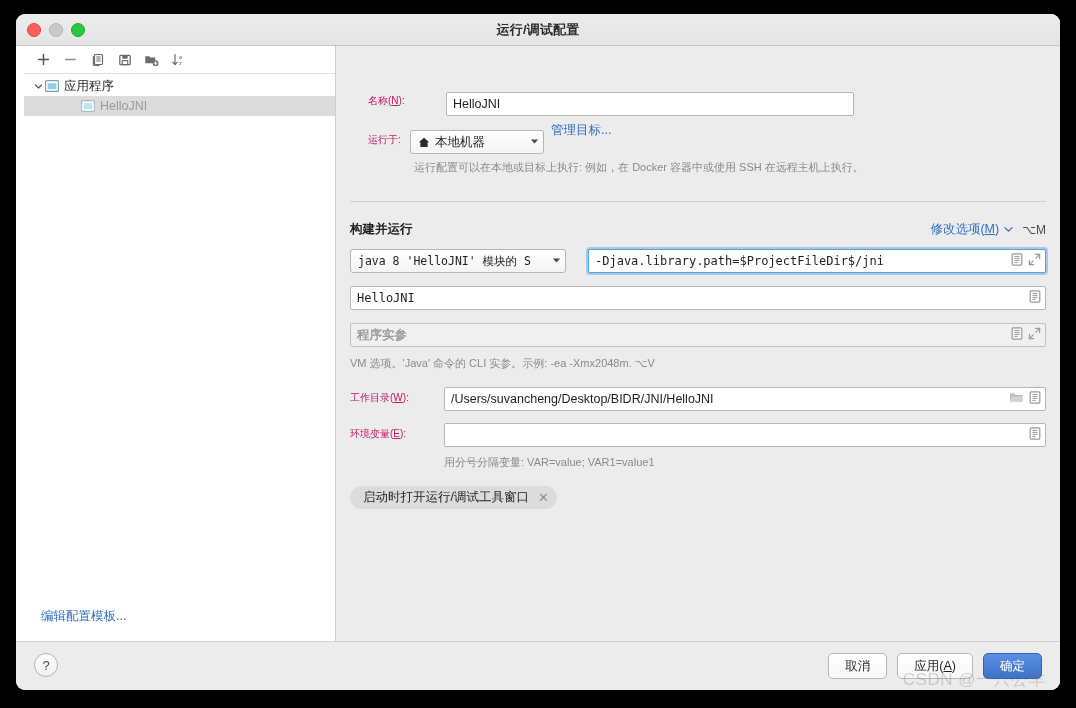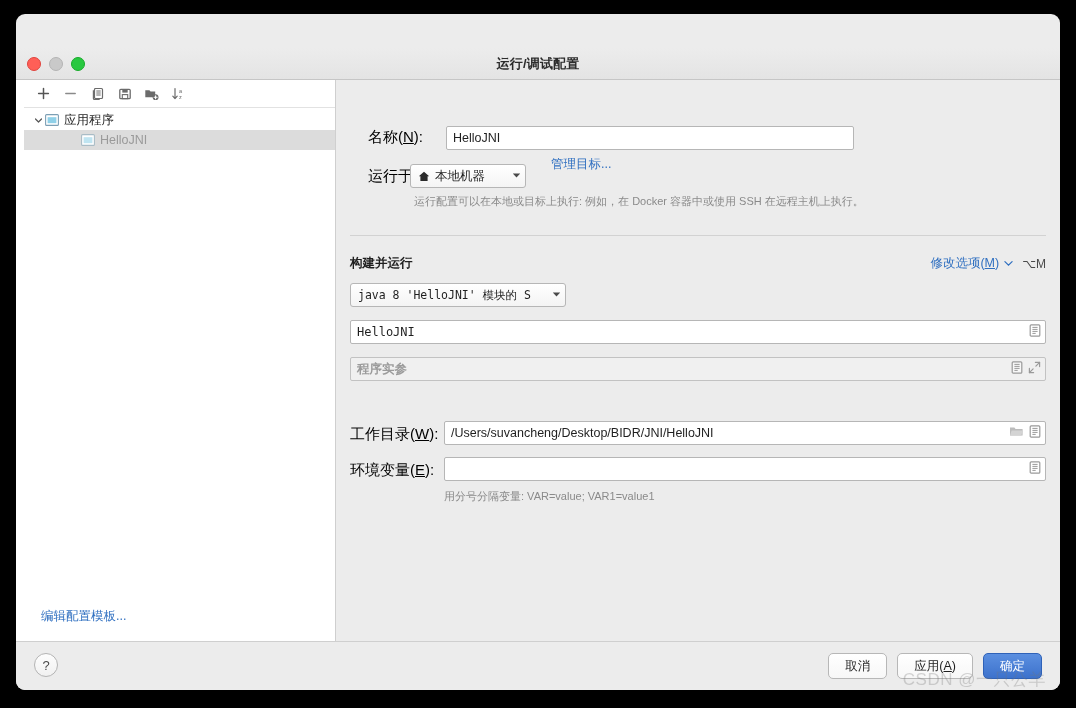--- a/index.html
+++ b/index.html
@@ -27,21 +27,20 @@
     flex-direction: column;
   }
 
   
   #titlebar {
     height: 31px;
     background: linear-gradient(180deg,#ececec 0%,#e4e4e4 100%);
     border-bottom: 1px solid #c6c6c6;
     position: relative;
     flex: 0 0 auto;
-    margin-top: 34px;
   }
   .traffic {
     position: absolute;
     top: 9px;
     left: 11px;
     display: flex;
     gap: 8px;
   }
   .tl {
     width: 12px; height: 12px;
@@ -143,22 +142,22 @@
     padding: 0;
     min-width: 0;
   }
 
   .row {
     display: flex;
     align-items: center;
     position: absolute;
   }
   .flabel {
-    font-size: 15px;
-    color: #000000;
+    font-size: 10px;
+    color: #be185d;
     white-space: nowrap;
   }
   .flabel u { text-decoration: underline; }
 
   .tfield {
     background: #ffffff;
     border: 1px solid #b6b6b6;
     border-radius: 2px;
     height: 24px;
     box-sizing: border-box;
@@ -403,21 +402,21 @@
       <div class="row" style="left:32px; top:48px;">
         <span class="flabel">名称(<u>N</u>):</span>
       </div>
       <div class="tfield" style="left:110px; top:46px; width:408px;">
         <span>HelloJNI</span>
       </div>
 
       <div class="row" style="left:32px; top:87px;">
         <span class="flabel">运行于:</span>
       </div>
-      <div class="combo" style="position:absolute; left:74px; top:84px; width:116px;">
+      <div class="combo" style="position:absolute; left:74px; top:84px; width:134px;">
         <span style="display:flex;align-items:center;margin-right:5px;">
           <svg width="12" height="11" viewBox="0 0 12 11">
             <path d="M6 0.8L11.2 5.3H9.6V10H2.4V5.3H0.8z" fill="#2b2b2b"></path>
           </svg>
         </span>
         <span>本地机器</span>
         <span class="caret">
           <svg width="9" height="7" viewBox="0 0 9 7">
               <path d="M0.8 1.5L4.5 5.4 8.2 1.5z" fill="#4a4a4a"></path>
             </svg>
@@ -443,53 +442,73 @@
 
       <div class="combo mono" style="position:absolute; left:14px; top:203px; width:216px;">
         <span style="overflow:hidden;text-overflow:clip;">java 8 'HelloJNI' 模块的 S</span>
         <span class="caret">
           <svg width="9" height="7" viewBox="0 0 9 7">
               <path d="M0.8 1.5L4.5 5.4 8.2 1.5z" fill="#4a4a4a"></path>
             </svg>
         </span>
       </div>
 
-
-      <div class="tfield mono" style="position:absolute; left:14px; top:240px; right:14px;">
-        <span>HelloJNI</span>
+      <div class="tfield mono focused" style="position:absolute; left:252px; top:203px; right:14px;">
+        <span>-Djava.library.path=$ProjectFileDir$/jni</span>
         <span class="fieldicons">
           <span>
             <svg width="12" height="13" viewBox="0 0 12 13">
               <rect x="1.2" y="0.8" width="9.6" height="11.4" rx="1" fill="#fff" stroke="#9a9a9a" stroke-width="1.2"></rect>
-              <path d="M3.4 3.4h5.2M3.4 5.4h5.2M3.4 7.4h5.2M3.4 9.4h3.3" stroke="#9a9a9a" stroke-width="1"></path>
-            </svg>
-          </span>
-        </span>
-      </div>
-
-      <div class="tfield" style="position:absolute; left:14px; top:277px; right:14px; background:#f0f0f0; border-color:#c2c2c2;">
-        <span class="ph">程序实参</span>
-        <span class="fieldicons">
-          <span>
-            <svg width="12" height="13" viewBox="0 0 12 13">
-              <rect x="1.2" y="0.8" width="9.6" height="11.4" rx="1" fill="#f7f7f7" stroke="#9a9a9a" stroke-width="1.2"></rect>
               <path d="M3.4 3.4h5.2M3.4 5.4h5.2M3.4 7.4h5.2M3.4 9.4h3.3" stroke="#9a9a9a" stroke-width="1"></path>
             </svg>
           </span>
           <span>
             <svg width="13" height="13" viewBox="0 0 13 13">
               <path d="M7.4 1.4h4.2v4.2" fill="none" stroke="#9a9a9a" stroke-width="1.2" stroke-linecap="round" stroke-linejoin="round"></path>
               <path d="M11.6 1.4L7.9 5.1" stroke="#9a9a9a" stroke-width="1.2" stroke-linecap="round"></path>
               <path d="M5.6 11.6H1.4V7.4" fill="none" stroke="#9a9a9a" stroke-width="1.2" stroke-linecap="round" stroke-linejoin="round"></path>
               <path d="M1.4 11.6L5.1 7.9" stroke="#9a9a9a" stroke-width="1.2" stroke-linecap="round"></path>
             </svg>
           </span>
         </span>
       </div>
 
+      <div class="tfield mono" style="position:absolute; left:14px; top:240px; right:14px;">
+        <span>HelloJNI</span>
+        <span class="fieldicons">
+          <span>
+            <svg width="12" height="13" viewBox="0 0 12 13">
+              <rect x="1.2" y="0.8" width="9.6" height="11.4" rx="1" fill="#fff" stroke="#9a9a9a" stroke-width="1.2"></rect>
+              <path d="M3.4 3.4h5.2M3.4 5.4h5.2M3.4 7.4h5.2M3.4 9.4h3.3" stroke="#9a9a9a" stroke-width="1"></path>
+            </svg>
+          </span>
+        </span>
+      </div>
+
+      <div class="tfield" style="position:absolute; left:14px; top:277px; right:14px; background:#f0f0f0; border-color:#c2c2c2;">
+        <span class="ph">程序实参</span>
+        <span class="fieldicons">
+          <span>
+            <svg width="12" height="13" viewBox="0 0 12 13">
+              <rect x="1.2" y="0.8" width="9.6" height="11.4" rx="1" fill="#f7f7f7" stroke="#9a9a9a" stroke-width="1.2"></rect>
+              <path d="M3.4 3.4h5.2M3.4 5.4h5.2M3.4 7.4h5.2M3.4 9.4h3.3" stroke="#9a9a9a" stroke-width="1"></path>
+            </svg>
+          </span>
+          <span>
+            <svg width="13" height="13" viewBox="0 0 13 13">
+              <path d="M7.4 1.4h4.2v4.2" fill="none" stroke="#9a9a9a" stroke-width="1.2" stroke-linecap="round" stroke-linejoin="round"></path>
+              <path d="M11.6 1.4L7.9 5.1" stroke="#9a9a9a" stroke-width="1.2" stroke-linecap="round"></path>
+              <path d="M5.6 11.6H1.4V7.4" fill="none" stroke="#9a9a9a" stroke-width="1.2" stroke-linecap="round" stroke-linejoin="round"></path>
+              <path d="M1.4 11.6L5.1 7.9" stroke="#9a9a9a" stroke-width="1.2" stroke-linecap="round"></path>
+            </svg>
+          </span>
+        </span>
+      </div>
+
+      <div class="hint" style="position:absolute; left:14px; top:310px;">VM 选项。'Java' 命令的 CLI 实参。示例: -ea -Xmx2048m. ⌥V</div>
 
       <div class="row" style="left:14px; top:345px;text-align:right;">
         <span class="flabel">工作目录(<u>W</u>):</span>
       </div>
       <div class="tfield" style="position:absolute; left:108px; top:341px; right:14px;">
         <span>/Users/suvancheng/Desktop/BIDR/JNI/HelloJNI</span>
         <span class="fieldicons">
           <span>
             <svg width="15" height="13" viewBox="0 0 15 13">
               <path d="M1 2.6h4.4l1.2 1.4h7.0v6.6H1z" fill="#bcbcbc"></path>
@@ -515,20 +534,26 @@
             <svg width="12" height="13" viewBox="0 0 12 13">
               <rect x="1.2" y="0.8" width="9.6" height="11.4" rx="1" fill="#fff" stroke="#9a9a9a" stroke-width="1.2"></rect>
               <path d="M3.4 3.4h5.2M3.4 5.4h5.2M3.4 7.4h5.2M3.4 9.4h3.3" stroke="#9a9a9a" stroke-width="1"></path>
             </svg>
           </span>
         </span>
       </div>
 
       <div class="hint" style="position:absolute; left:108px; top:409px;">用分号分隔变量: VAR=value; VAR1=value1</div>
 
+      <div style="position:absolute; left:14px; top:440px;">
+        <span class="chip">
+          <span>启动时打开运行/调试工具窗口</span>
+          <span class="x">✕</span>
+        </span>
+      </div>
 
     </div>
   </div>
 
   <div id="footer">
     <div id="help-btn">?</div>
     <div id="footer-buttons">
       <div class="btn">取消</div>
       <div class="btn">应用(<u>A</u>)</div>
       <div class="btn primary">确定</div>

